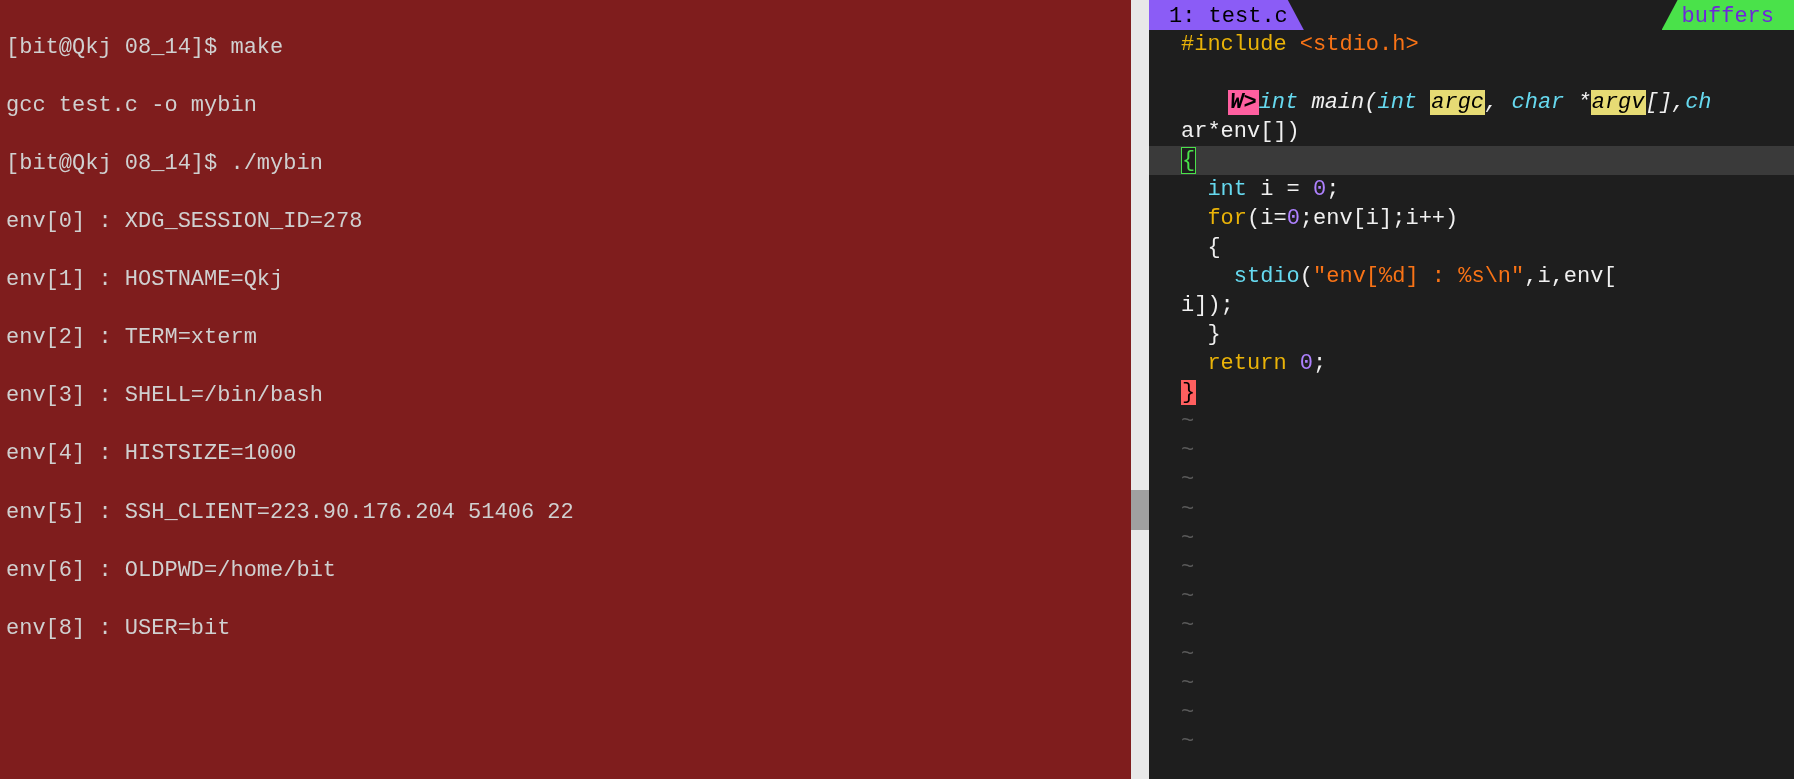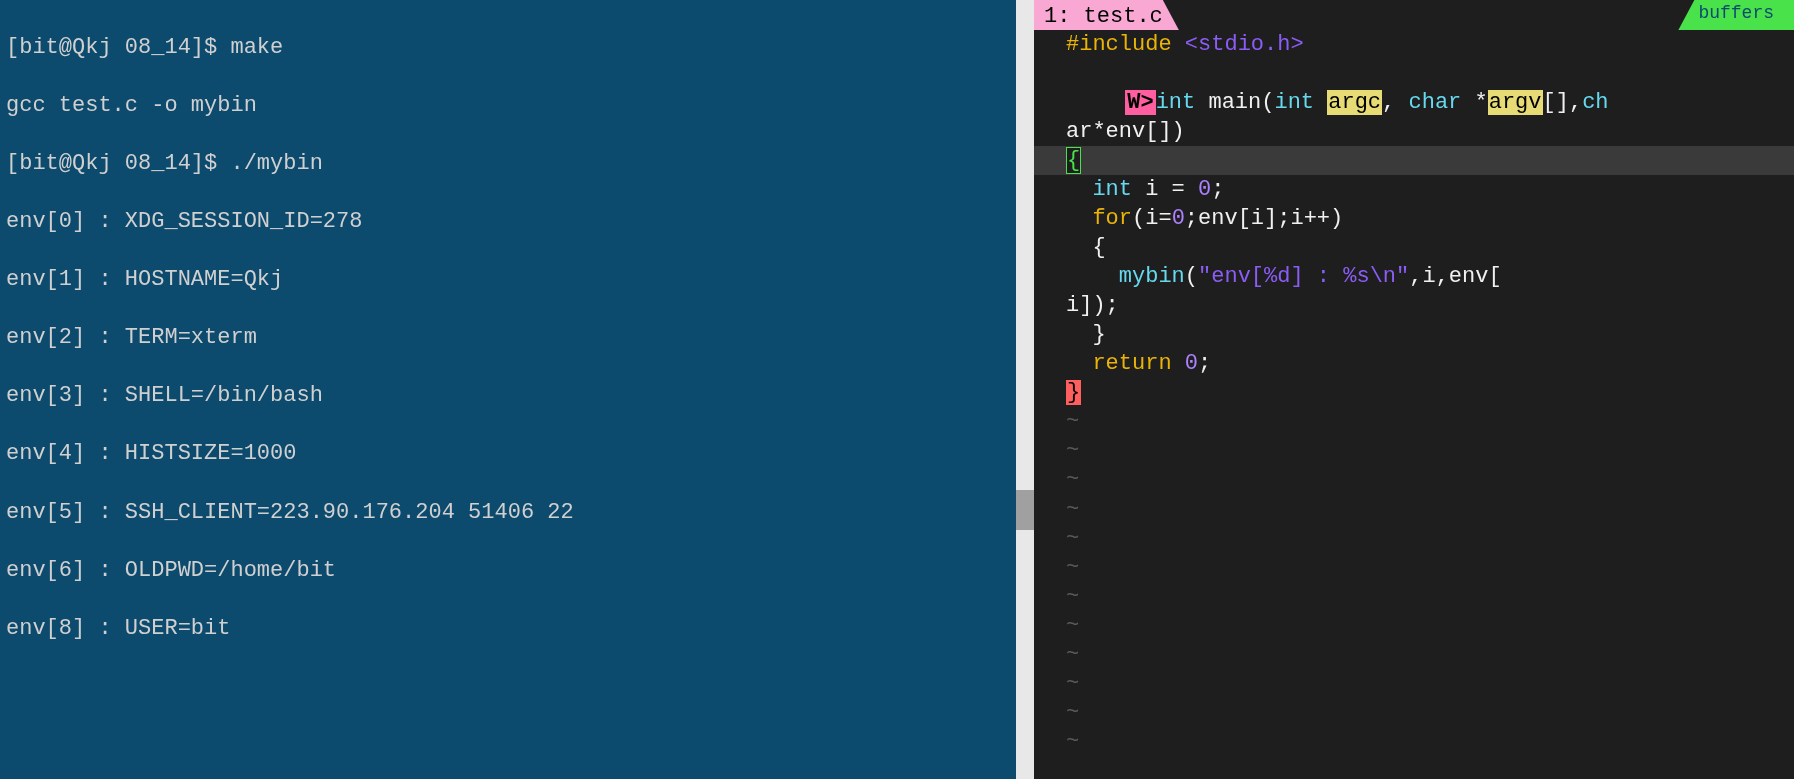--- a/index.html
+++ b/index.html
@@ -7,22 +7,22 @@
   font-family: 'Consolas', 'Monaco', 'Courier New', monospace;
   font-size: 22px;
   background: #000;
   display: flex;
   width: 1794px;
   height: 779px;
   overflow: hidden;
   line-height: 1.32;
 }
 .terminal-pane {
-  width: 1016px;
-  background: #0c4a6e;
+  width: 1131px;
+  background: #7f1d1d;
   color: #d0d0d0;
   padding: 4px 6px;
   white-space: pre;
   overflow: hidden;
   position: relative;
 }
 .scrollbar-track {
   width: 18px;
   background: #e8e8e8;
   position: relative;
@@ -40,54 +40,54 @@
   color: #d0d0d0;
   position: relative;
 }
 .tab-bar {
   display: flex;
   background: #1e1e1e;
   height: 30px;
   align-items: stretch;
 }
 .tab {
-  background: #f9a8d4;
+  background: #8b5cf6;
   color: #000;
-  padding: 2px 16px 2px 10px;
+  padding: 2px 16px 2px 20px;
   position: relative;
   clip-path: polygon(0 0, calc(100% - 16px) 0, 100% 100%, 0 100%);
   font-size: 22px;
 }
 .buffers-btn {
   margin-left: auto;
   background: #4ae24a;
-  color: #0c4a6e;
+  color: #6d28d9;
   padding: 2px 20px;
   clip-path: polygon(16px 0, 100% 0, 100% 100%, 0 100%);
-  font-size: 18px;
+  font-size: 22px;
 }
 .editor-content {
   background: #1e1e1e;
   padding: 0;
 }
 .gutter-mark {
   background: #ff5fa0;
   color: #000;
   padding: 0 2px;
   font-weight: bold;
 }
 .code-line {
   padding-left: 32px;
   white-space: pre;
   position: relative;
 }
 .c-pink { color: #eab308; }
 .c-cyan { color: #66d9ef; }
 .c-white { color: #f0f0f0; }
-.c-yellow { color: #8b5cf6; }
+.c-yellow { color: #f97316; }
 .c-purple { color: #ae81ff; }
 .hl-yellow { background: #e6db74; color: #000; padding: 0 1px; }
 .hl-red { background: #ff5f5f; color: #000; padding: 0 1px; }
 .brace-green { background: #1e1e1e; color: #4ae24a; border: 1px solid #4ae24a; }
 .cursor-line { background: #3a3a3a; }
 .tilde { color: #5a5a5a; padding-left: 32px; }
 </style>
 </head>
 <body>
 
@@ -121,34 +121,34 @@
 
 <div class="editor-pane">
   <div class="tab-bar">
     <div class="tab">1: test.c</div>
     <div class="buffers-btn">buffers</div>
   </div>
   <div class="editor-content">
 
     <div class="code-line"><span class="c-pink">#include</span> <span class="c-yellow">&lt;stdio.h&gt;</span></div>
 
-    <div class="code-line" style="padding-left:12px;">
+    <div class="code-line" style="padding-left:0;font-style:italic;">
       <span class="gutter-mark">W&gt;</span><span class="c-cyan">int</span> <span class="c-white">main</span><span class="c-white">(</span><span class="c-cyan">int</span> <span class="hl-yellow">argc</span><span class="c-white">, </span><span class="c-cyan">char</span> <span class="c-white">*</span><span class="hl-yellow">argv</span><span class="c-white">[],</span><span class="c-cyan">ch</span></div>
 
     <div class="code-line"><span class="c-white">ar*env[])</span></div>
 
     <div class="code-line cursor-line"><span class="brace-green">{</span></div>
 
     <div class="code-line">  <span class="c-cyan">int</span><span class="c-white"> i = </span><span class="c-purple">0</span><span class="c-white">;</span></div>
 
     <div class="code-line">  <span class="c-pink">for</span><span class="c-white">(i=</span><span class="c-purple">0</span><span class="c-white">;env[i];i++)</span></div>
 
     <div class="code-line">  <span class="c-white">{</span></div>
 
-    <div class="code-line">    <span class="c-cyan">mybin</span><span class="c-white">(</span><span class="c-yellow">"env[%d] : %s\n"</span><span class="c-white">,i,env[</span></div>
+    <div class="code-line">    <span class="c-cyan">stdio</span><span class="c-white">(</span><span class="c-yellow">"env[%d] : %s\n"</span><span class="c-white">,i,env[</span></div>
 
     <div class="code-line"><span class="c-white">i]);</span></div>
 
     <div class="code-line">  <span class="c-white">}</span></div>
 
     <div class="code-line">  <span class="c-pink">return</span><span class="c-purple"> 0</span><span class="c-white">;</span></div>
 
     <div class="code-line"><span class="hl-red">}</span></div>
 
     <div class="tilde">~</div>

